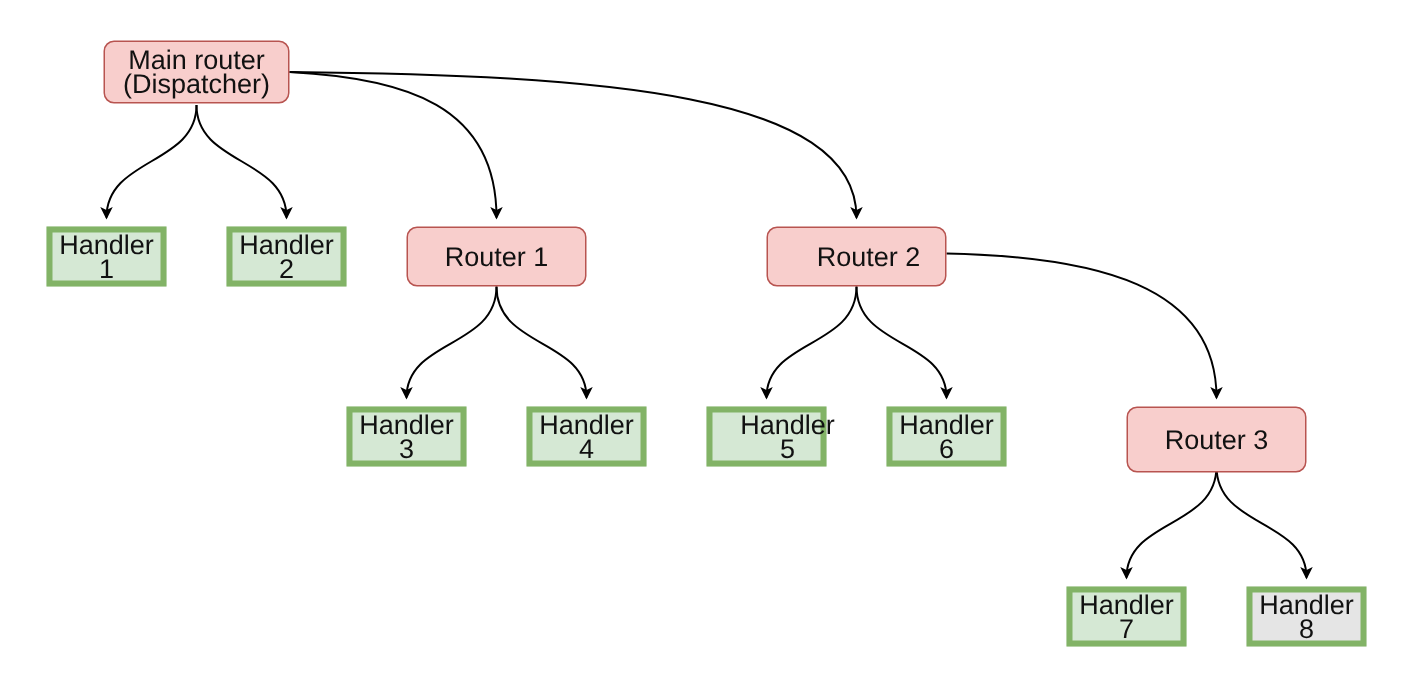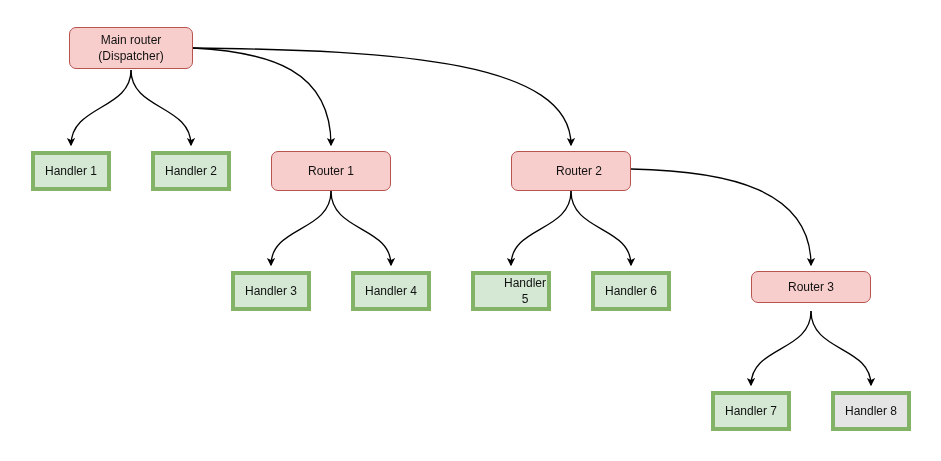--- a/index.html
+++ b/index.html
@@ -11,21 +11,21 @@
     overflow:hidden;
   }
   #edges{position:absolute;left:0;top:0;width:941px;height:461px;}
   .node{
     position:absolute;
     box-sizing:border-box;
     display:flex;
     align-items:center;
     justify-content:center;
     text-align:center;
-    font-size:12px;
+    font-size:18px;
     line-height:16px;
     color:#111111;
     white-space:pre-line;
     user-select:none;
   }
   .router{
     background:#f8cecc;
     border:1px solid #b85450;
     border-radius:7px;
   }
@@ -73,19 +73,19 @@
   <div class="node router" style="left: 511px; top: 151px; width: 120px; height: 40px; background: rgb(248, 206, 204); border-color: rgb(184, 84, 80); color: rgb(17, 17, 17); padding-left: 16px;"><span>Router 2</span></div>
 
   <div class="node handler" style="left: 231px; top: 271px; width: 80px; height: 40px; background: rgb(213, 232, 212); border-color: rgb(130, 179, 102); color: rgb(17, 17, 17);"><span>Handler 3</span></div>
 
   <div class="node handler" style="left: 351px; top: 271px; width: 80px; height: 40px; background: rgb(213, 232, 212); border-color: rgb(130, 179, 102); color: rgb(17, 17, 17);"><span>Handler 4</span></div>
 
   <div class="node handler" style="left: 471px; top: 271px; width: 80px; height: 40px; background: rgb(213, 232, 212); border-color: rgb(130, 179, 102); color: rgb(17, 17, 17); padding-left: 28px;"><span>Handler 5</span></div>
 
   <div class="node handler" style="left: 591px; top: 271px; width: 80px; height: 40px; background: rgb(213, 232, 212); border-color: rgb(130, 179, 102); color: rgb(17, 17, 17);"><span>Handler 6</span></div>
 
-  <div class="node router" style="left: 751px; top: 271px; width: 120px; height: 32px; background: rgb(248, 206, 204); border-color: rgb(184, 84, 80); color: rgb(17, 17, 17);"><span>Router 3</span></div>
+  <div class="node router" style="left: 751px; top: 271px; width: 120px; height: 44px; background: rgb(248, 206, 204); border-color: rgb(184, 84, 80); color: rgb(17, 17, 17);"><span>Router 3</span></div>
 
   <div class="node handler" style="left: 711px; top: 391px; width: 80px; height: 40px; background: rgb(213, 232, 212); border-color: rgb(130, 179, 102); color: rgb(17, 17, 17);"><span>Handler 7</span></div>
 
   <div class="node handler" style="left: 831px; top: 391px; width: 80px; height: 40px; background: #e5e5e5; border-color: rgb(130, 179, 102); color: rgb(17, 17, 17);"><span>Handler 8</span></div>
 
 </div>
 
 </body></html>

